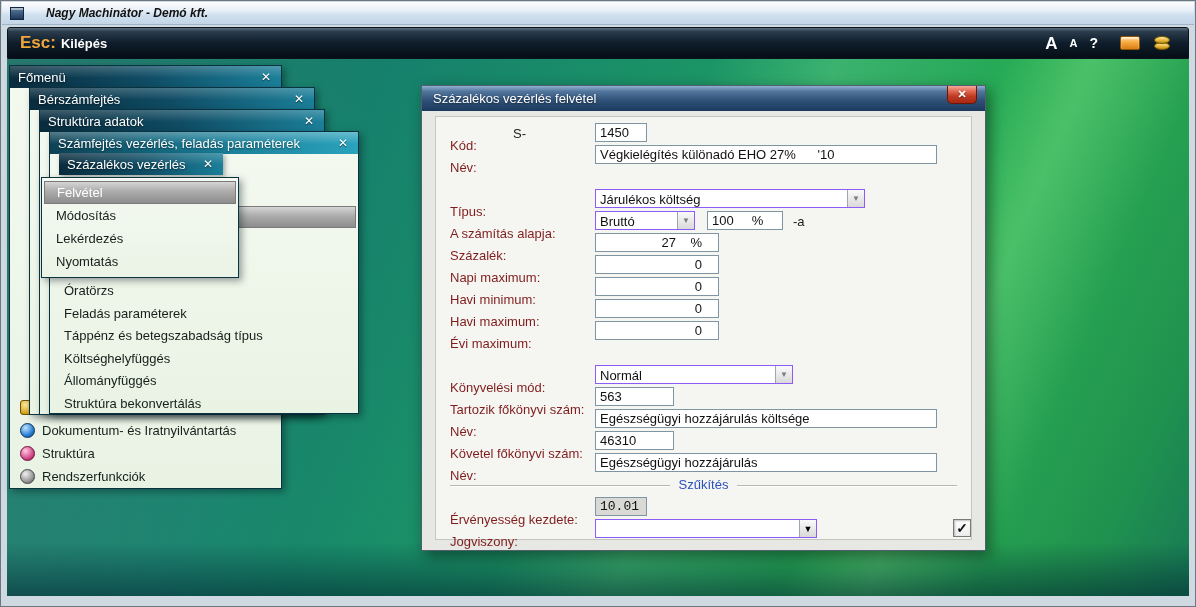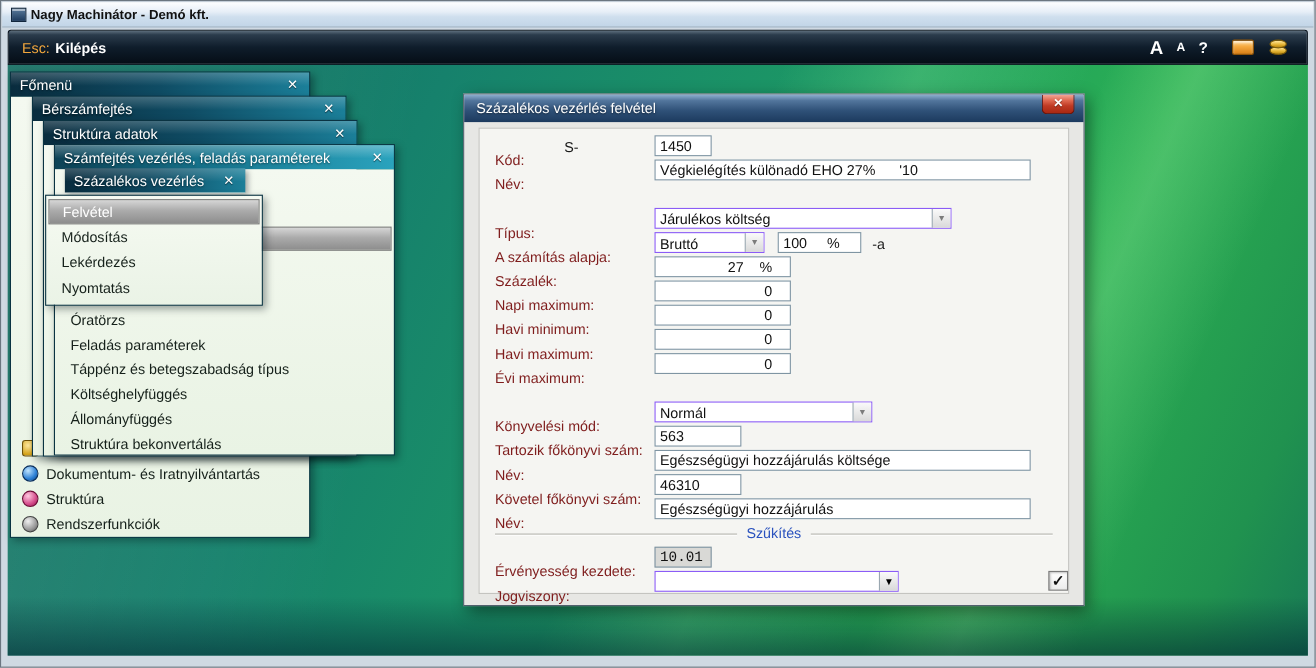--- a/index.html
+++ b/index.html
@@ -8,33 +8,33 @@
   .app {
     position:relative; width:1196px; height:607px; overflow:hidden;
     background:#cfd9e2; border:1px solid #6b7680;
   }
 
   
   .titlebar {
     position:absolute; left:1px; right:1px; top:1px; height:23px;
     background:linear-gradient(180deg,#fdfeff 0%,#e6eef7 40%,#cfdfee 60%,#c2d5e7 100%);
     border-bottom:1px solid #9fb4c6;
-    display:flex; align-items:center; padding-left:8px; gap:4px;
+    display:flex; align-items:center; padding-left:8px; gap:22px;font-style:italic;
   }
   .app-icon { width:14px; height:13px; background:linear-gradient(180deg,#5a7b9c,#1d3a5c); border:1px solid #12273d; box-shadow:inset 0 2px 0 rgba(255,255,255,.5); }
   .app-title { font-size:12px; font-weight:bold; color:#111; }
 
   
   .toolbar {
     position:absolute; left:6px; right:6px; top:26px; height:32px;
     background:linear-gradient(180deg,#5d6e7d 0%,#2b3c4c 12%,#0f1d2b 50%,#050d16 100%);
     border-radius:3px 3px 0 0; border:1px solid #0a141e;
   }
   .esc-area { position:absolute; left:12px; top:0; height:100%; display:flex; align-items:center; gap:5px; cursor:pointer; }
-  .esc-key { color:#f2a73d; font-weight:normal; font-size:13px; }
+  .esc-key { color:#f2a73d; font-weight:bold; font-size:17px; }
   .esc-label { color:#fff; font-weight:bold; font-size:13px; }
   .toolbar-right { position:absolute; right:16px; top:0; height:100%; display:flex; align-items:center; gap:12px; }
   .tb-btn { background:transparent; border:none; color:#fff; font-family:inherit; cursor:pointer; line-height:1; }
   .tb-font-large { font-size:17px; font-weight:bold; }
   .tb-font-small { font-size:11px; font-weight:bold; }
   .tb-help { font-size:14px; font-weight:bold; }
   .tb-icon { margin-left:10px; }
   .envelope-icon { display:block; width:20px; height:14px; background:linear-gradient(180deg,#ffd894 0%,#f5a93f 45%,#d97f16 100%); border:1px solid #8f5408; border-radius:2px; box-shadow:inset 0 2px 2px rgba(255,255,255,.6); }
   .coins-icon { display:block; width:20px; height:16px; position:relative; }
   .coins-icon i { position:absolute; left:2px; width:16px; height:8px; border-radius:50%; background:linear-gradient(180deg,#ffe9a0 0%,#e8b83a 55%,#b8860b 100%); border:1px solid #7a5a08; }

